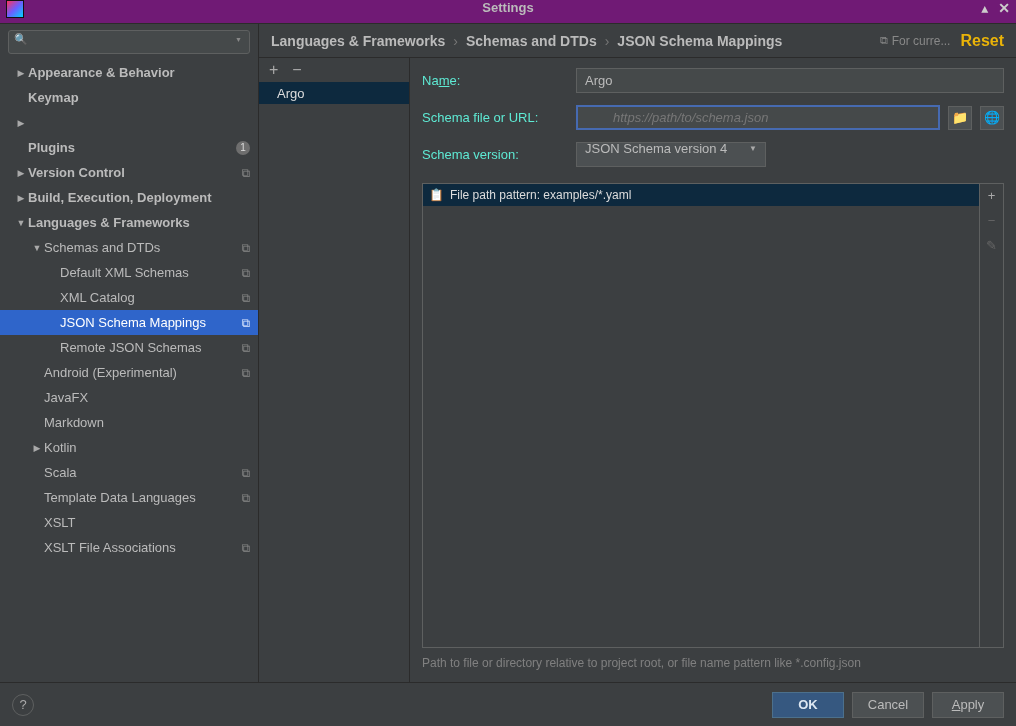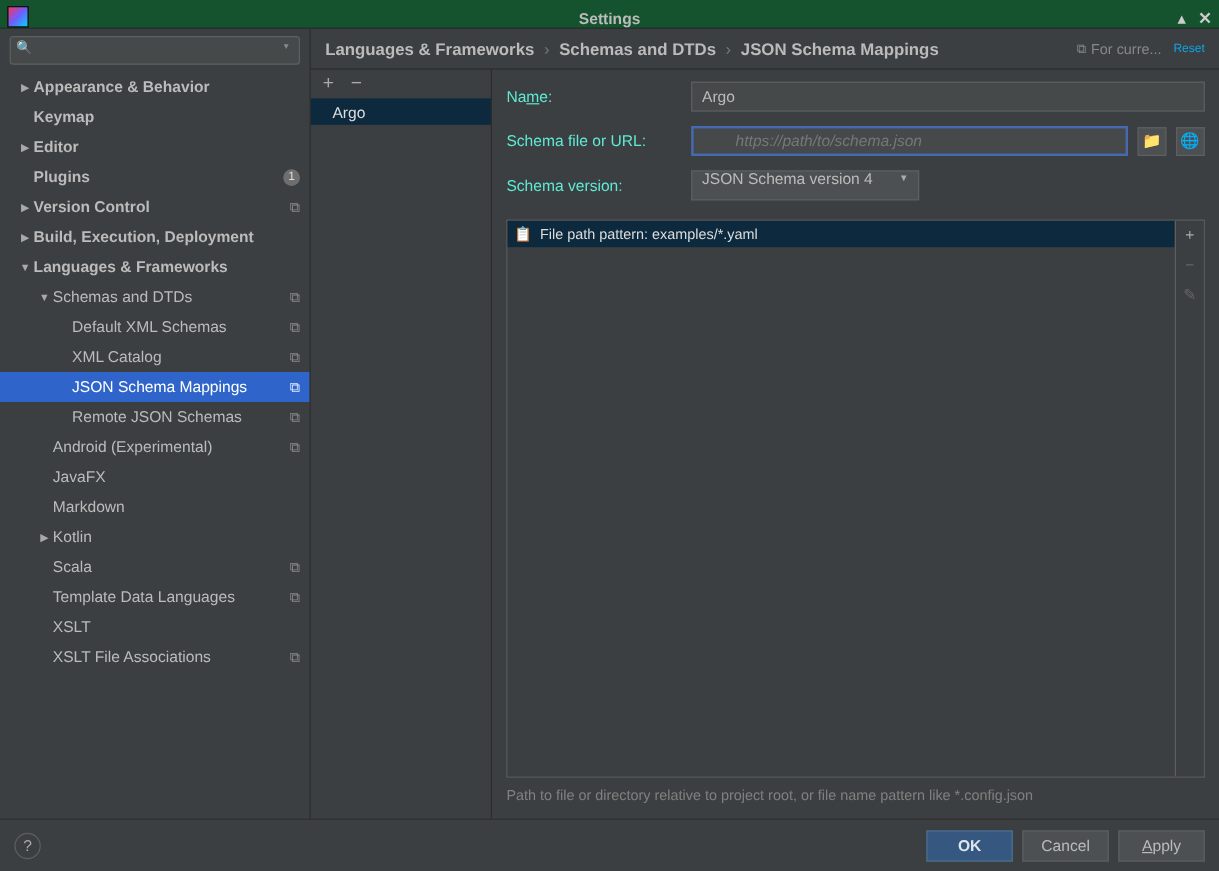--- a/index.html
+++ b/index.html
@@ -1,18 +1,18 @@
 <!DOCTYPE html>
 <html><head>
 <meta charset="utf-8">
 <style>
 * { box-sizing: border-box; margin: 0; padding: 0; font-family: "Segoe UI", Arial, sans-serif; }
 body { width: 1016px; height: 726px; background: #3c3f41; color: #bbbbbb; font-size: 13px; overflow: hidden; }
 
-.titlebar { height: 24px; background: #14532d; border-bottom: 1px solid #2b2b2b; display: flex; align-items: flex-end; position: relative; }
+.titlebar { height: 24px; background: #701a75; border-bottom: 1px solid #2b2b2b; display: flex; align-items: flex-start; position: relative; }
 .titlebar .app-icon { width: 18px; height: 18px; margin-left: 6px; background: linear-gradient(135deg,#fe315d,#6b5fff,#01d4ff); border:1px solid #111; }
 .titlebar .title { position: absolute; left: 0; right: 0; text-align: center; color: #bbbbbb; font-size: 13px; font-weight: bold; }
 .titlebar .win-btns { position: absolute; right: 6px; display: flex; gap: 10px; color: #ccc; }
 .titlebar .win-btns span { cursor: default; font-size: 14px; }
 
 .content { display: flex; height: 658px; }
 
 .sidebar { width: 259px; background: #3c3f41; border-right: 1px solid #2b2b2b; display: flex; flex-direction: column; }
 .search-wrap { padding: 6px 8px; }
 .search { width: 100%; height: 24px; background: #45494a; border: 1px solid #5e6060; border-radius: 3px; color: #bbb; padding: 0 20px 0 20px; font-size: 12px; position: relative; }
@@ -36,21 +36,21 @@
 .l0 { padding-left: 14px; }
 .l1 { padding-left: 30px; }
 .l2 { padding-left: 46px; }
 
 .main { flex: 1; display: flex; flex-direction: column; background: #3c3f41; }
 
 .breadcrumb-row { height: 34px; display: flex; align-items: center; padding: 0 12px; border-bottom: 1px solid #2b2b2b; gap: 10px; }
 .breadcrumb { font-weight: bold; color: #bbbbbb; display: flex; gap: 8px; align-items: center; font-size: 14px; flex: 1; }
 .breadcrumb .sep { color: #777; font-weight: normal; }
 .for-current { color: #888; font-size: 12px; display:flex; align-items:center; gap:4px; }
-.reset-link { color: #0ea5e9; font-weight: normal; cursor: pointer; font-size: 10px; }
+.reset-link { color: #eab308; font-weight: bold; cursor: pointer; font-size: 16px; }
 
 .main-body { flex: 1; display: flex; }
 
 .list-panel { width: 151px; border-right: 1px solid #2b2b2b; display:flex; flex-direction:column; }
 .list-toolbar { height: 24px; display: flex; align-items: center; gap: 14px; padding-left: 10px; }
 .list-toolbar span { color: #aaa; font-size: 16px; line-height: 1; cursor: default; }
 .list-items { flex: 1; }
 .list-item { height: 22px; display: flex; align-items: center; padding-left: 18px; color: #ddd; }
 .list-item.active { background: #0d293e; }
 
@@ -103,21 +103,20 @@
         <div class="tree-item l0 bold">
           <span class="arrow collapsed"></span>
           <span class="label">Appearance &amp; Behavior</span>
         </div>
         <div class="tree-item l0 bold">
           <span class="arrow "></span>
           <span class="label">Keymap</span>
         </div>
         <div class="tree-item l0 bold">
           <span class="arrow collapsed"></span>
-          <span class="label">Editor</span>
         </div>
         <div class="tree-item l0 bold">
           <span class="arrow "></span>
           <span class="label">Plugins</span>
           <span class="count-badge">1</span>
         </div>
         <div class="tree-item l0 bold">
           <span class="arrow collapsed"></span>
           <span class="label">Version Control</span>
           <span class="badge copy-icon">⧉</span>

